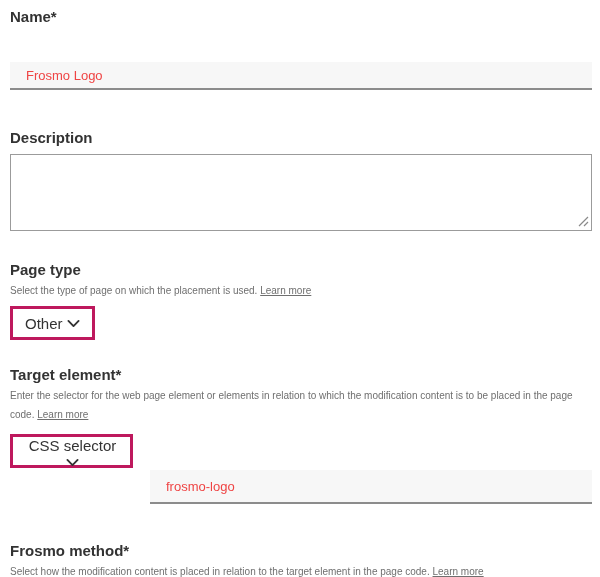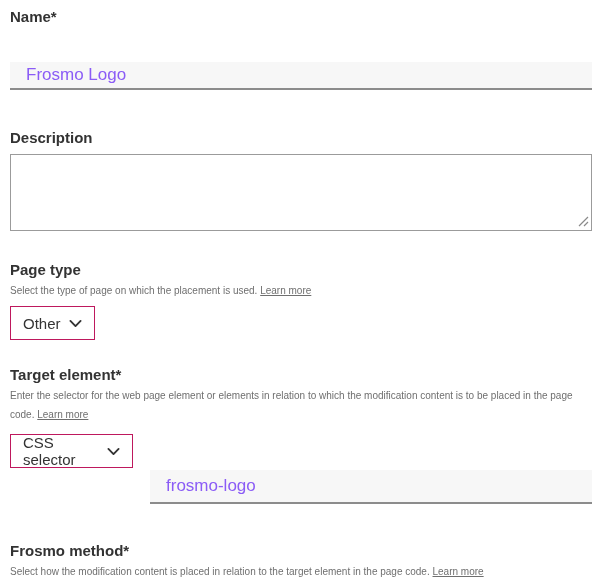--- a/index.html
+++ b/index.html
@@ -33,22 +33,22 @@
   
   .filled-input {
     display: block;
     width: 100%;
     height: 28px;
     background: #f7f7f7;
     border: none;
     border-bottom: 2px solid #8c8c8c;
     padding: 0 10px 0 16px;
     font-family: "Liberation Sans", "DejaVu Sans", sans-serif;
-    font-size: 17px;
-    color: #8b5cf6;
+    font-size: 13px;
+    color: #ef4444;
     outline: none;
     margin-top: 36px;
   }
 
   
   .name-label { margin-bottom: 5px; }
 
   
   .desc-label { margin-top: 39px; margin-bottom: 7px; }
   .textarea-wrap { position: relative; width: 100%; }
@@ -78,33 +78,33 @@
   .section-label { margin-top: 30px; }
   .section-label.target { margin-top: 26px; }
   .section-label.display { margin-top: 38px; }
   .helper { margin-top: 2px; }
 
   
   .select {
     margin-top: 6px;
     height: 34px;
     background: #ffffff;
-    border: 1px solid #be185d;
+    border: 3px solid #be185d;
     display: flex;
     align-items: center;
     justify-content: space-between;
     padding: 0 10px 0 12px;
     font-size: 15px;
     color: #333333;
     cursor: pointer;
     user-select: none;
   }
   .select .chev { flex: none; display: block; color: #333333; }
   .select-pagetype { width: 85px; }
-  .select-selector { width: 123px; margin-top: 0; }
+  .select-selector { width: 123px; margin-top: 0; flex-direction: column; }
   .select-display { width: 142px; margin-top: 5px; flex-direction: column; }
 
   
   .target-row {
     margin-top: 10px;
     display: flex;
     align-items: stretch;
   }
   .target-row .filled-input {
     flex: 1;

